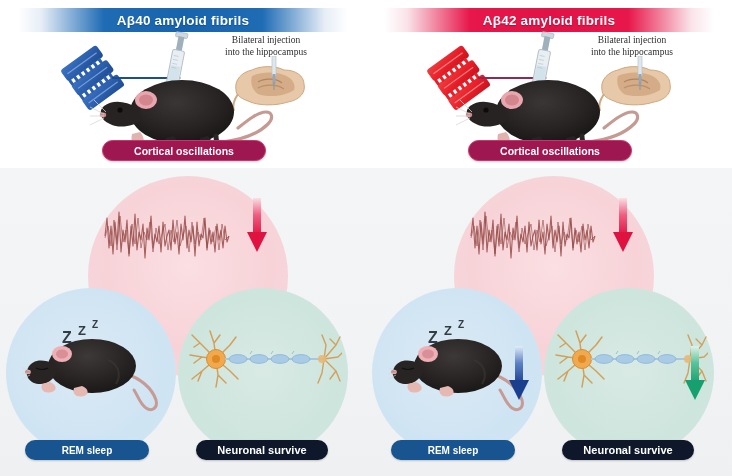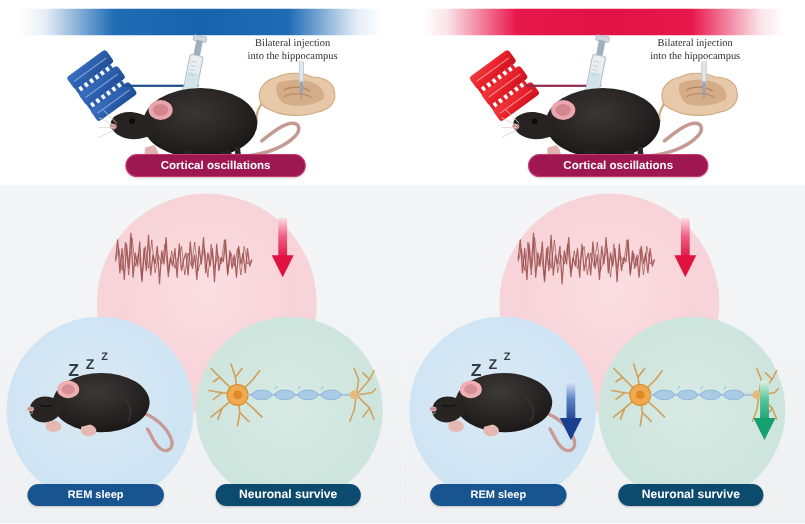--- a/index.html
+++ b/index.html
@@ -64,21 +64,21 @@
   .syringe-wrap{position:absolute;left:145px;top:0px;width:60px;height:80px;}
 
   
   .pill{
     position:absolute;
     display:flex;align-items:center;justify-content:center;
     border-radius:999px;color:#ffffff;font-weight:bold;
     white-space:nowrap;
   }
   .pill.cortical{
-    left:114px;top:140px;width:162px;height:19px;
+    left:102px;top:140px;width:162px;height:19px;
     font-size:10.5px;
     background:#9e1750;
     border:1px solid #c8356f;
     box-shadow:0 1px 2px rgba(0,0,0,.18);
   }
 
   
   .lower{position:absolute;left:0;top:168px;width:366px;height:308px;
     background:linear-gradient(180deg,#f4f5f7 0%,#f1f3f5 55%,#eef0f2 100%);}
 
@@ -115,33 +115,34 @@
   .arr-neuron{left:318px;top:178px;}
 
   
   .pill.rem{
     left:25px;top:440px;width:124px;height:20px;font-size:10px;
     background:#18548f;
     box-shadow:0 1px 2px rgba(0,0,0,.2);
   }
   .pill.neuro{
     left:196px;top:440px;width:132px;height:20px;font-size:11px;
-    background:#0c4a6e;
+    background:#0f172a;
     box-shadow:0 1px 2px rgba(0,0,0,.2);
   }
 </style>
 </head>
 <body>
 
 <div id="figure">
 
   <div class="panel" id="panel-left">
 
     <div class="banner blue">
       <div class="bar"></div>
+      <div class="btxt">Aβ40 amyloid fibrils</div>
     </div>
 
     <div class="scene">
 
       <div class="inj-text">
         <span>Bilateral injection</span>
         <span>into the hippocampus</span>
       </div>
 
       <div class="fibril">
@@ -365,20 +366,21 @@
     </div>
     <div class="pill neuro">
       <span>Neuronal survive</span>
     </div>
   </div>
 
   <div class="panel" id="panel-right">
 
     <div class="banner red">
       <div class="bar"></div>
+      <div class="btxt">Aβ42 amyloid fibrils</div>
     </div>
 
     <div class="scene">
 
       <div class="inj-text">
         <span>Bilateral injection</span>
         <span>into the hippocampus</span>
       </div>
 
       <div class="fibril">

